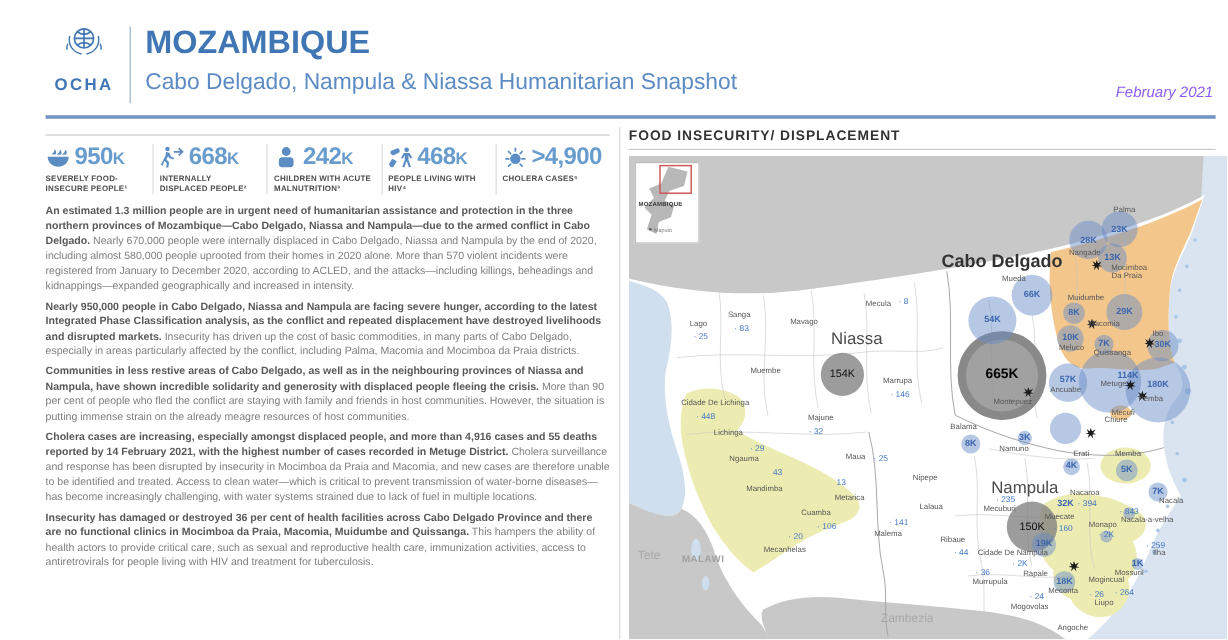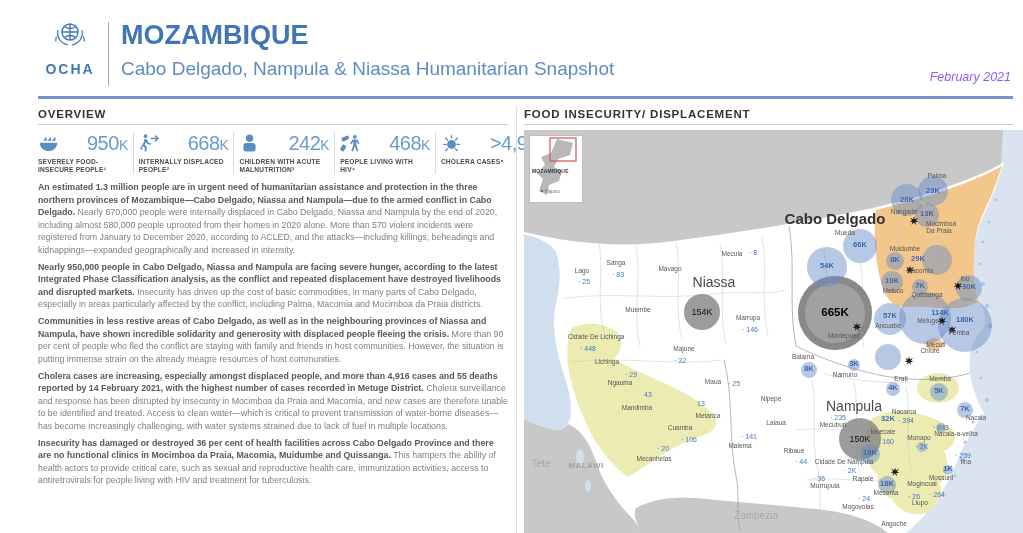--- a/index.html
+++ b/index.html
@@ -18,21 +18,21 @@
   
   .left-col{position:absolute;left:38px;top:108px;width:470px;}
   .sec-title{font-size:11.5px;font-weight:bold;color:#333;letter-spacing:.8px;}
   .sec-rule{border-bottom:1px solid #c9c9c9;margin-top:4px;}
   .figures{display:flex;margin-top:7px;}
   .fig{flex:1;padding:0 5px;border-left:1px solid #dcdcdc;}
   .fig:first-child{border-left:none;padding-left:0;}
   .fig-top{display:flex;align-items:center;gap:3px;color:#5b8cc3;}
   .fig-icon{display:inline-flex;}
   .fig-icon svg{width:21px;height:21px;fill:currentColor;}
-  .fig-num{font-size:20px;font-weight:normal;color:#689ccd;letter-spacing:-.5px;white-space:nowrap;margin-left:25px;}
+  .fig-num{font-size:20px;font-weight:bold;color:#689ccd;letter-spacing:-.5px;white-space:nowrap;}
   .fig-suf{font-size:14px;}
   .fig-label{font-size:6.6px;font-weight:bold;color:#4c4c4e;line-height:8px;margin-top:3px;letter-spacing:.2px;}
   .paras{margin-top:7px;}
   .paras p{font-size:8.8px;line-height:12.5px;color:#7e7e7e;margin:0 0 4.5px;text-align:left;}
   .paras .b{font-weight:bold;color:#58585a;}
   
   .right-col{position:absolute;left:524px;top:108px;width:489px;}
   .map{position:absolute;left:524px;top:130px;width:499px;height:403px;overflow:hidden;}
   .map-base{position:absolute;left:0;top:0;}
   .inset{position:absolute;left:5px;top:5px;width:52px;height:66px;background:#fff;border:1px solid #bdbdbd;z-index:6;}
@@ -75,21 +75,20 @@
   <div class="logo-text">OCHA</div>
 </div>
 <div class="hdr-divider"></div>
 <div class="hdr-title">MOZAMBIQUE</div>
 <div class="hdr-sub">Cabo Delgado, Nampula &amp; Niassa Humanitarian Snapshot</div>
 <div class="hdr-date">February 2021</div>
 <div class="hdr-rule"></div>
 <div class="col-divider"></div>
 
 <div class="left-col">
-  <div class="sec-title">OVERVIEW</div>
   <div class="sec-rule"></div>
   <div class="figures">
       <div class="fig">
         <div class="fig-top">
           <span class="fig-icon">
             <svg viewBox="0 0 24 24">
               <path d="M2 11h20c0 5.5-4.5 9.5-10 9.5S2 16.5 2 11z"></path>
               <path d="M5.5 8.7c1.8-1 3.2-2.6 3-4.5 1.6.8 2.3 2.8 1 4.7z"></path>
               <path d="M10.5 8.9c1.8-1 3.2-2.6 3-4.5 1.6.8 2.3 2.8 1 4.7z"></path>
               <path d="M15.5 8.9c1.8-1 3.2-2.6 3-4.5 1.6.8 2.3 2.8 1 4.7z"></path>
@@ -324,21 +323,21 @@
       <span class="mt t-knum" style="left: 383px; top: 70px;">28K</span>
       <span class="mt t-dname" style="left: 380px; top: 82px;">Nangade</span>
       <span class="mt t-knum" style="left: 403px; top: 84px;">13K</span>
       <span class="mt t-dname" style="left: 417px; top: 94px;">Mocimboa</span>
       <span class="mt t-dname" style="left: 415px; top: 101px;">Da Praia</span>
       <span class="mt t-dname" style="left: 321px; top: 103px;">Mueda</span>
       <span class="mt t-knum" style="left: 336px; top: 115px;">66K</span>
       <span class="mt t-knum" style="left: 303px; top: 136px;">54K</span>
       <span class="mt t-dname" style="left: 381px; top: 119px;">Muidumbe</span>
       <span class="mt t-knum" style="left: 371px; top: 130px;">8K</span>
-      <span class="mt t-knum" style="left: 394px; top: 129px;">29K</span>
+      <span class="mt t-knum" style="left: 413px; top: 129px;">29K</span>
       <span class="mt t-dname" style="left: 396px; top: 141px;">Macomia</span>
       <span class="mt t-knum" style="left: 368px; top: 151px;">10K</span>
       <span class="mt t-dname" style="left: 369px; top: 161px;">Meluco</span>
       <span class="mt t-dname" style="left: 441px; top: 149px;">Ibo</span>
       <span class="mt t-knum" style="left: 445px; top: 157px;">30K</span>
       <span class="mt t-knum" style="left: 396px; top: 156px;">7K</span>
       <span class="mt t-dname" style="left: 403px; top: 165px;">Quissanga</span>
       <span class="mt t-dname" style="left: 320px; top: 206px;">Montepuez</span>
       <span class="mt t-knum" style="left: 416px; top: 183px; text-align: center;">114K</span>
       <span class="mt t-dname" style="left: 404px; top: 191px;">Metuge</span>

